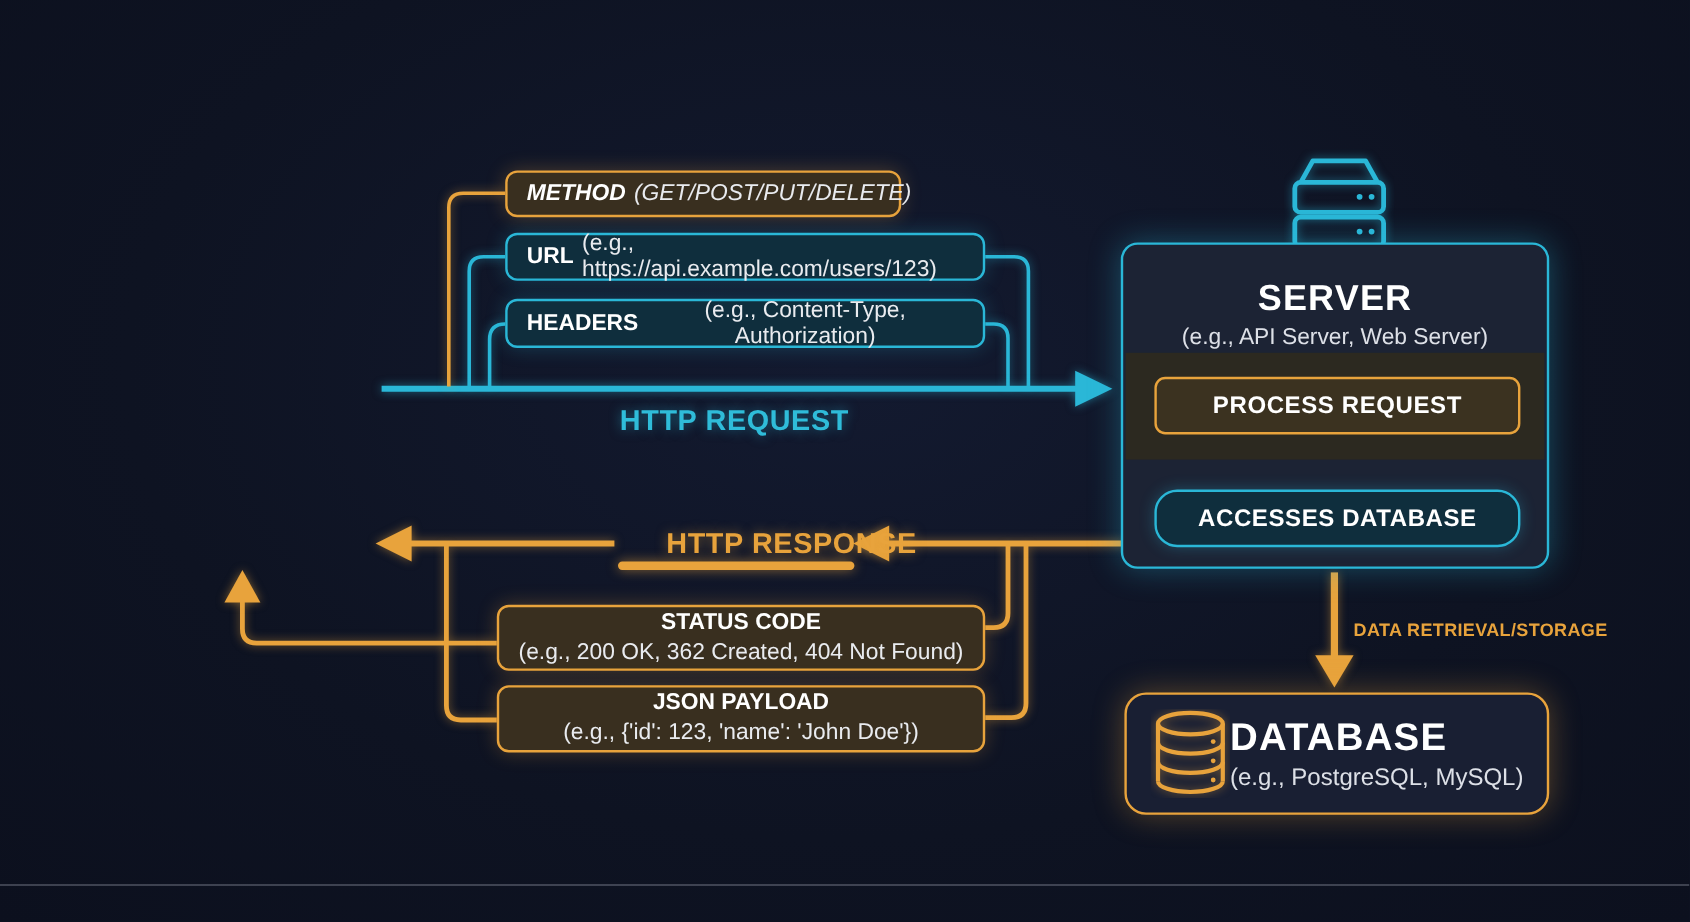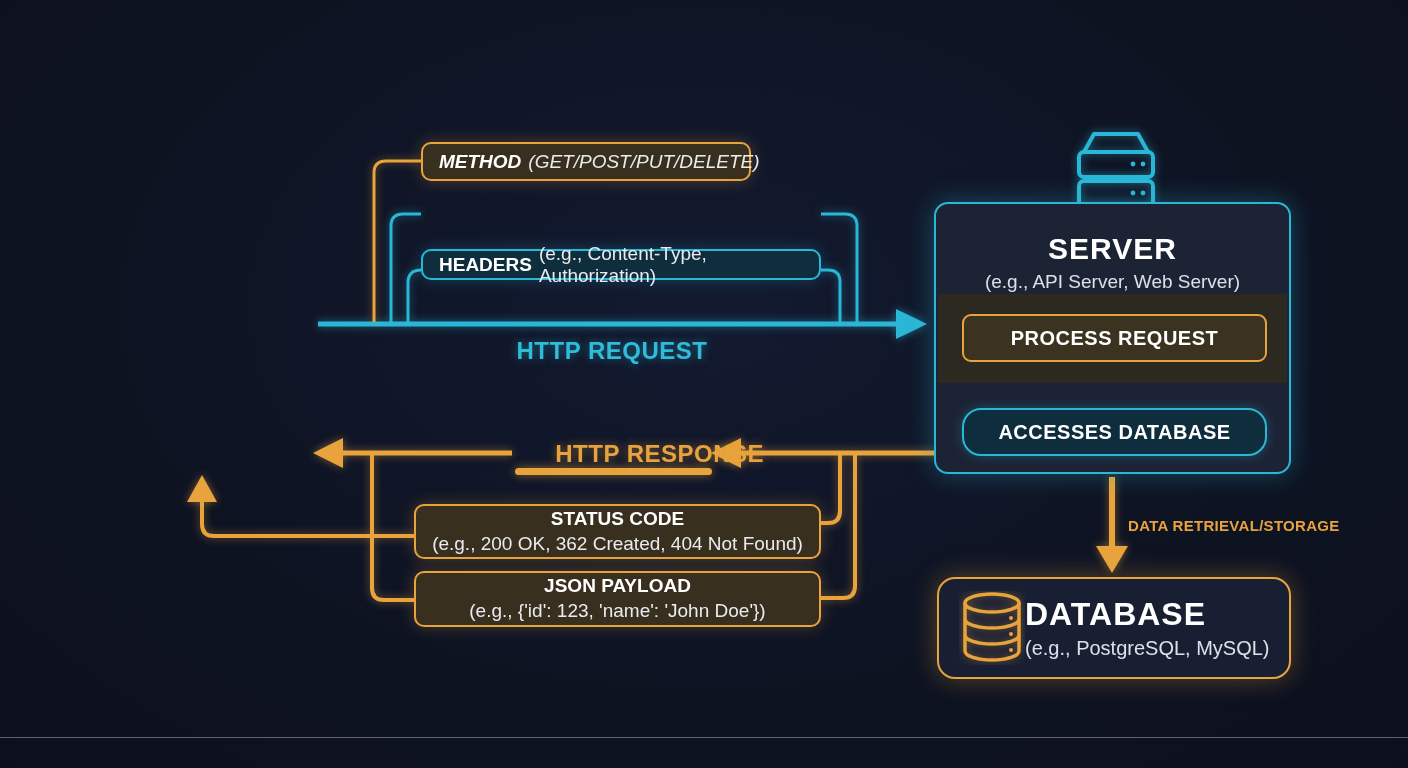--- a/index.html
+++ b/index.html
@@ -106,21 +106,25 @@
     <g class="glow-orange">
       <line x1="1112" y1="477" x2="1112" y2="548" stroke="#e8a33c" stroke-width="6"></line>
       <polygon points="1096,546 1128,546 1112,573" fill="#e8a33c"></polygon>
     </g>
   </svg>
 
   <div class="abs pill orange" style="left:421px;top:142px;width:330px;height:39px;font-style:italic;">
     <span class="lbl">METHOD</span>
     <span>(GET/POST/PUT/DELETE)</span>
   </div>
-  <div class="abs pill teal" style="left:421px;top:249px;width:400px;height:31px;">
+  <div class="abs pill teal" style="left:421px;top:194px;width:400px;height:40px;">
+    <span class="lbl">URL</span>
+    <span>(e.g., https://api.example.com/users/123)</span>
+  </div>
+  <div class="abs pill teal" style="left:421px;top:249px;width:400px;height:41px;text-align:center;">
     <span class="lbl">HEADERS</span>
     <span>(e.g., Content-Type, Authorization)</span>
   </div>
 
   <div class="abs flow-label req-label" style="left:462px;top:337px;width:300px;text-align:center;">HTTP REQUEST</div>
 
   <div class="abs flow-label res-label" style="left:464px;top:440px;width:300px;text-align:right;">HTTP RESPONSE</div>
   <div class="abs underbar" style="left:515px;top:468px;width:197px;height:7px;"></div>
 
 

